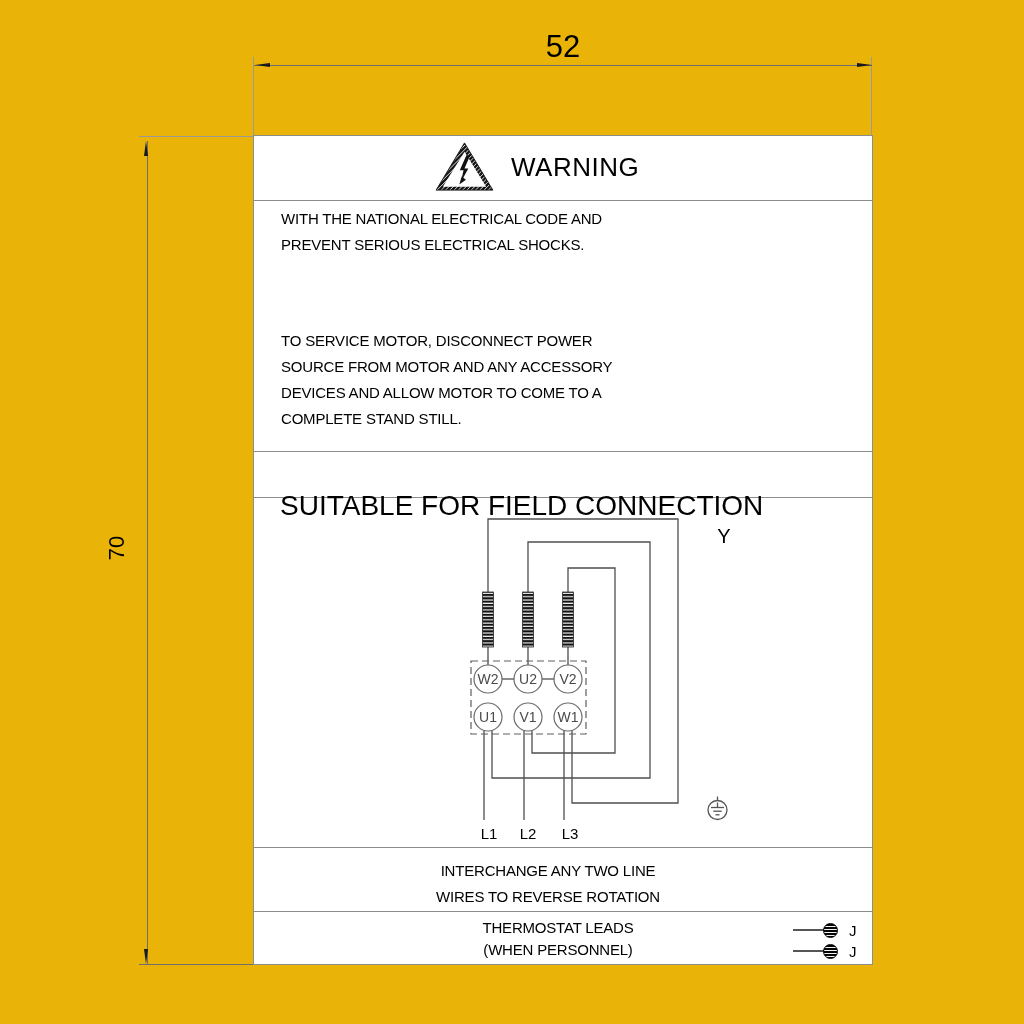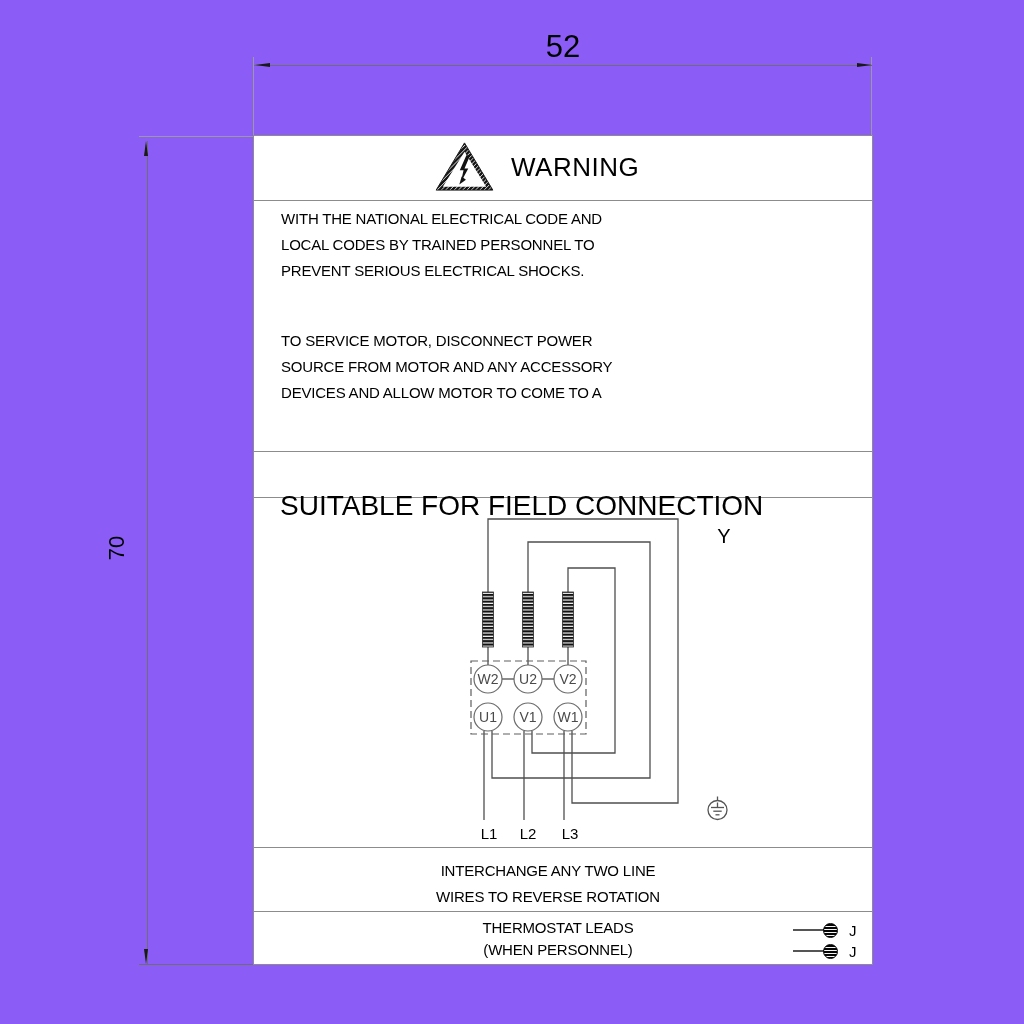--- a/index.html
+++ b/index.html
@@ -1,17 +1,17 @@
 <!DOCTYPE html>
 <html><head>
 <meta charset="utf-8">
 <style>
   html,body{margin:0;padding:0;background:#ffffff;}
   .canvas{
-    position:relative;width:1024px;height:1024px;background:#8b5cf6;
+    position:relative;width:1024px;height:1024px;background:#eab308;
     font-family:"Liberation Sans",sans-serif;color:#000;overflow:hidden;
   }
   .abs{position:absolute;}
   .hline{position:absolute;height:1px;background:#8c8c8c;}
   .vline{position:absolute;width:1px;background:#8c8c8c;}
   .dimline-h{position:absolute;height:1px;background:#6e6e6e;}
   .dimline-v{position:absolute;width:1px;background:#6e6e6e;}
   .arr{position:absolute;width:0;height:0;}
   .arr-left {border-top:2.5px solid transparent;border-bottom:2.5px solid transparent;border-right:15px solid #1a1a1a;}
   .arr-right{border-top:2.5px solid transparent;border-bottom:2.5px solid transparent;border-left:15px solid #1a1a1a;}
@@ -68,27 +68,27 @@
     </defs>
     <polygon points="32,2 62,52 2,52" fill="url(#hatch)" stroke="#161616" stroke-width="1"></polygon>
     <polygon points="32,11.5 55,48.5 9,48.5" fill="#ffffff"></polygon>
     <polygon points="34,15 27,31 31,31 28,44 36,29 32,29 38,15" fill="#111111"></polygon>
     <polygon points="26.5,46 29,37.5 33.5,41" fill="#111111"></polygon>
   </svg>
   <div class="warn-title">WARNING</div>
 
   <div class="para" style="top:206px;">
     <div>WITH THE NATIONAL ELECTRICAL CODE AND</div>
-    <div>LOCAL CODES BY TRAINED PERSONNEL TO</div>
     <div>PREVENT SERIOUS ELECTRICAL SHOCKS.</div>
   </div>
   <div class="para" style="top:328px;">
     <div>TO SERVICE MOTOR, DISCONNECT POWER</div>
     <div>SOURCE FROM MOTOR AND ANY ACCESSORY</div>
     <div>DEVICES AND ALLOW MOTOR TO COME TO A</div>
+    <div>COMPLETE STAND STILL.</div>
   </div>
 
   <div class="banner">SUITABLE FOR FIELD CONNECTION</div>
 
   <svg class="abs" style="left:253px;top:497px;" width="620" height="350" viewBox="253 497 620 350">
     <defs>
       <pattern id="coilPat" x="0" y="0" width="12" height="3.3" patternUnits="userSpaceOnUse">
         <rect width="12" height="3.3" fill="#f0f0f0"></rect>
         <rect width="12" height="2.1" fill="#121212"></rect>
       </pattern>

